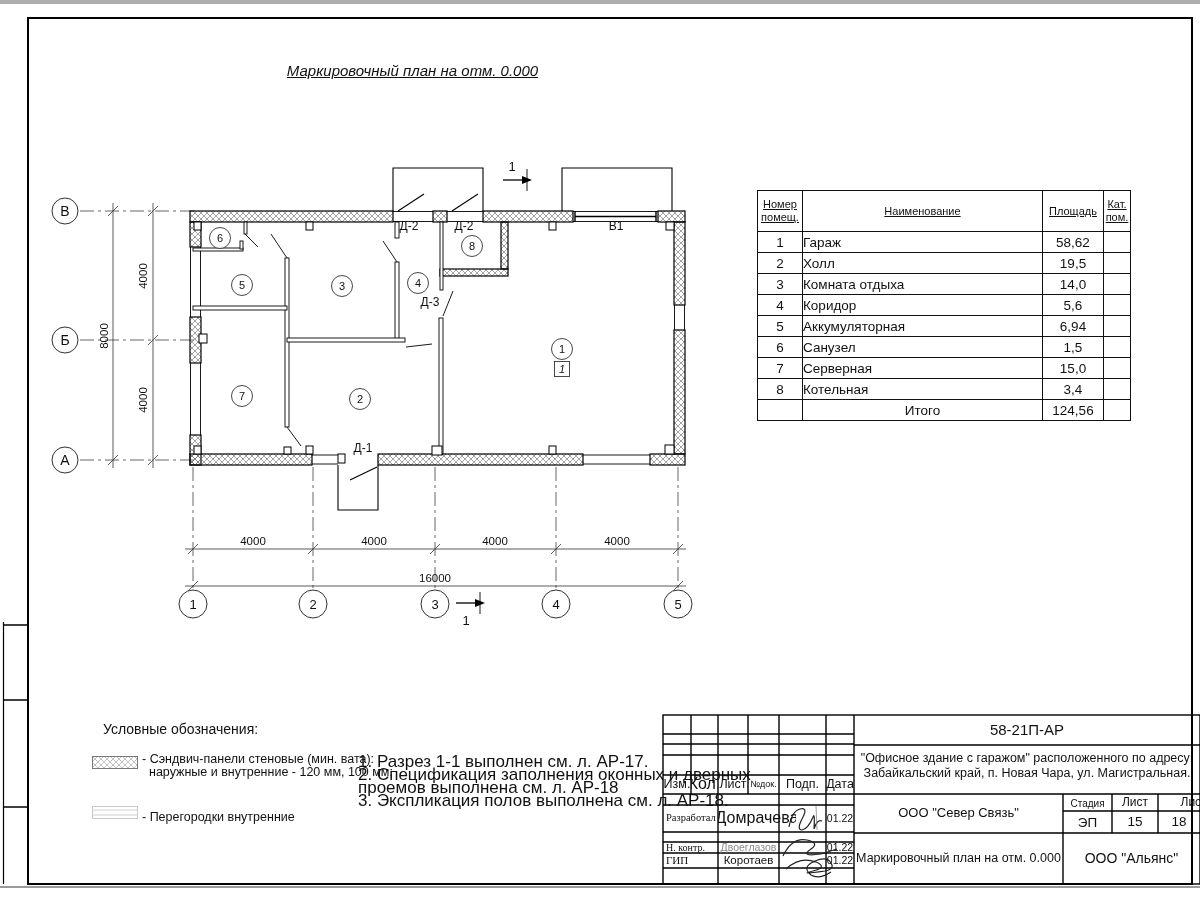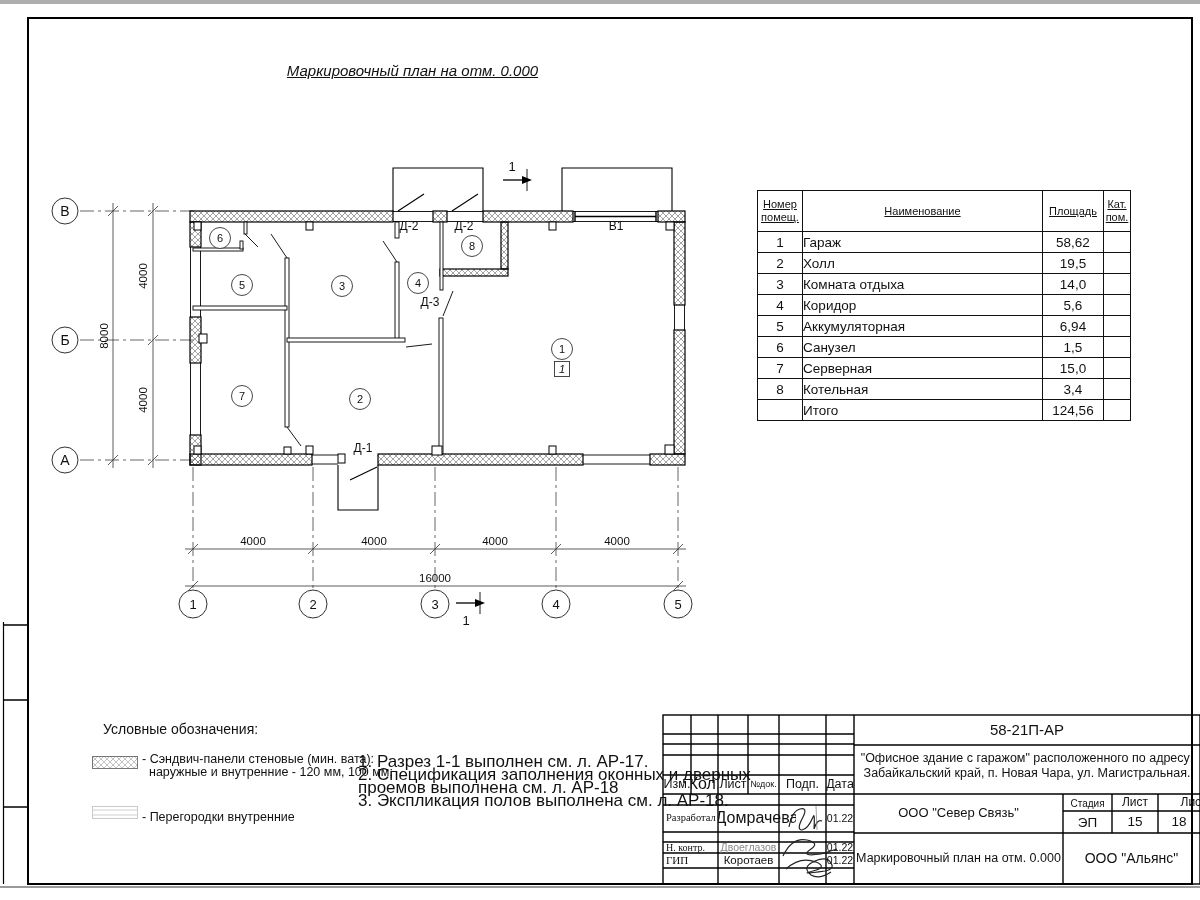--- a/index.html
+++ b/index.html
@@ -8,21 +8,21 @@
   .abs{position:absolute;}
   .ctr{display:flex;align-items:center;justify-content:center;text-align:center;}
   .title{font-style:italic;text-decoration:underline;font-size:15px;white-space:nowrap;}
   
   table.expl{border-collapse:collapse;table-layout:fixed;}
   table.expl td,table.expl th{border:1.5px solid #111;font-weight:normal;font-size:13.5px;padding:0;overflow:hidden;}
   table.expl th{font-size:11px;line-height:1.15;text-decoration:underline;}
   .cell-num{text-align:center;}
   .cell-name{text-align:left;padding-left:7px;}
   .cell-area{text-align:center;}
-  .total-lbl{text-align:left;padding-right:25px;}
+  .total-lbl{text-align:center;padding-right:25px;}
   
   .leg-title{font-size:14px;}
   .leg-txt{font-size:12.5px;line-height:12px;white-space:nowrap;}
   .note{font-size:17px;white-space:nowrap;}
   
   .st{position:absolute;display:flex;align-items:center;justify-content:center;text-align:center;overflow:hidden;font-size:12px;line-height:1.15;}
   .st.left{justify-content:flex-start;text-align:left;padding-left:3px;font-family:Liberation Serif, serif;}
 </style>
 </head>
 <body>

